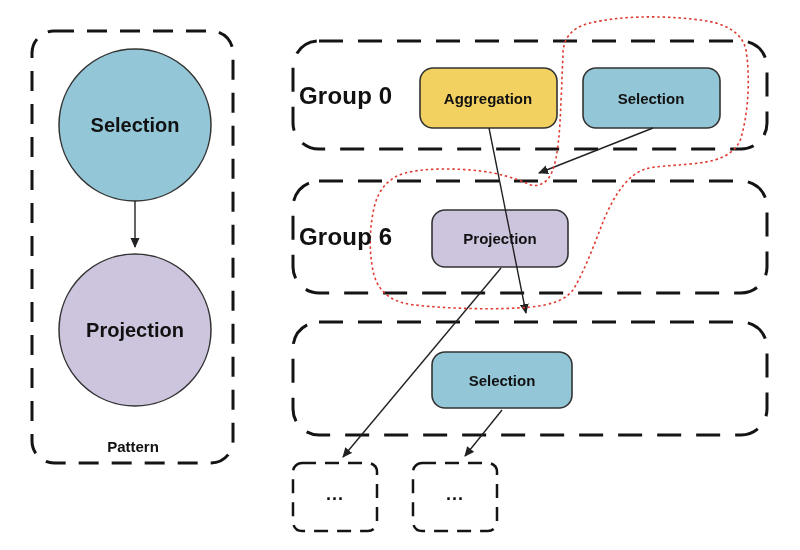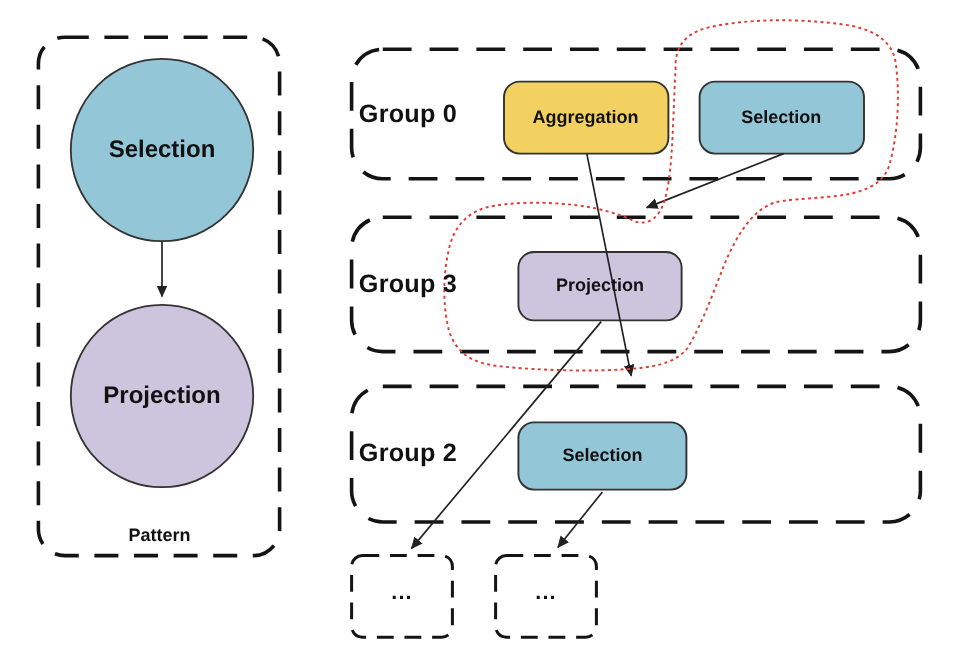--- a/index.html
+++ b/index.html
@@ -14,21 +14,21 @@
   .lbl{
     position:absolute;
     transform:translate(-50%,-50%);
     white-space:nowrap;
     font-weight:bold;
     color:#111111;
     pointer-events:none;
   }
   .group-lbl{
     transform:translate(0,-50%);
-    font-size:21px;
+    font-size:24px;
     letter-spacing:0.2px;
   }
   .circle-lbl{font-size:20px;}
   .panel-lbl{font-size:15px;}
   .node-lbl{font-size:15px;}
   .dots-lbl{font-size:18px;letter-spacing:1px;}
 </style>
 </head>
 <body>
 
@@ -89,22 +89,21 @@
              C537,188 547,184 552,172
              C558,158 560,130 561,100
              C562,85 562,70 563,58 Z" stroke="#e03b32"></path>
   </svg>
 
   <div class="lbl circle-lbl" style="left:135px;top:125px">Selection</div>
   <div class="lbl circle-lbl" style="left:135px;top:330px">Projection</div>
   <div class="lbl panel-lbl" style="left:133px;top:446px">Pattern</div>
 
   <div class="lbl group-lbl" style="left:299px;top:96px">Group 0</div>
-  <div class="lbl group-lbl" style="left:299px;top:237px">Group 3</div>
-  <div class="lbl group-lbl" style="left:299px;top:378px">Group 2</div>
+  <div class="lbl group-lbl" style="left:299px;top:237px">Group 6</div>
 
   <div class="lbl node-lbl" style="left:488px;top:98px">Aggregation</div>
   <div class="lbl node-lbl" style="left:651px;top:98px">Selection</div>
   <div class="lbl node-lbl" style="left:500px;top:238px">Projection</div>
   <div class="lbl node-lbl" style="left:502px;top:380px">Selection</div>
 
   <div class="lbl dots-lbl" style="left:335px;top:494px">...</div>
   <div class="lbl dots-lbl" style="left:455px;top:494px">...</div>
 
 </div>

